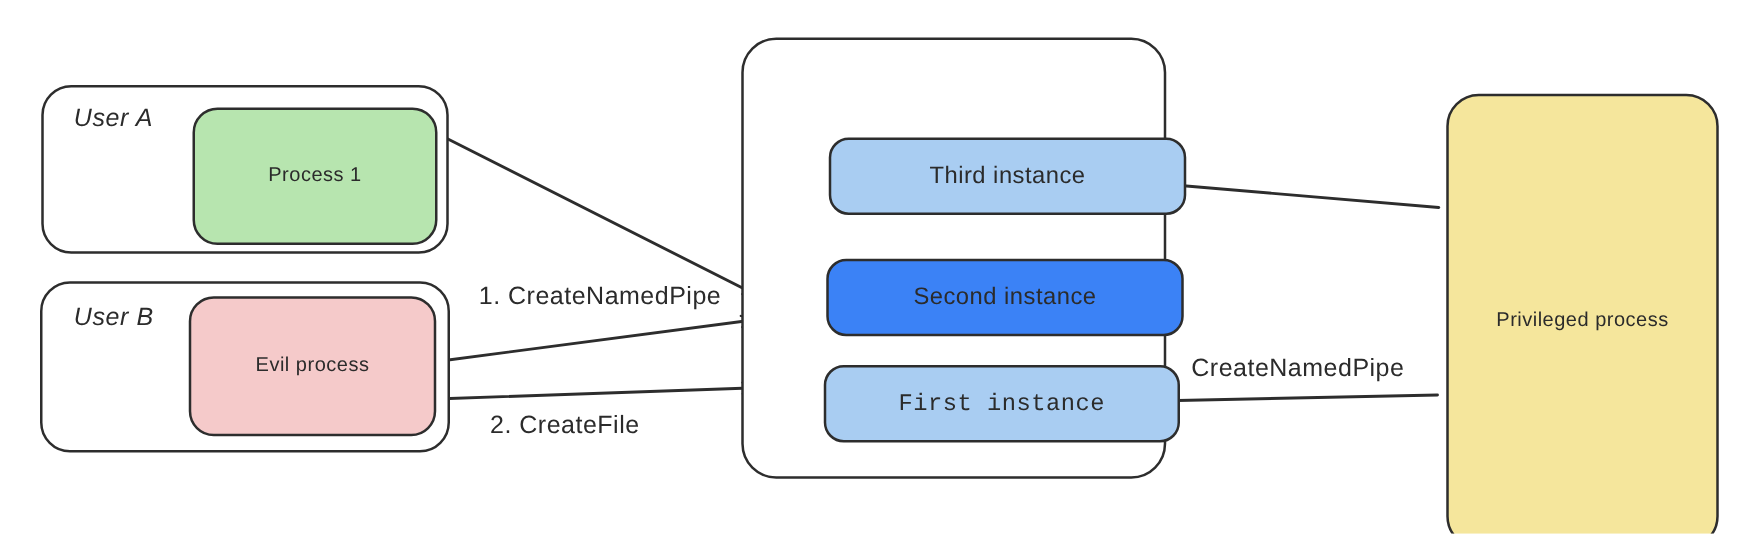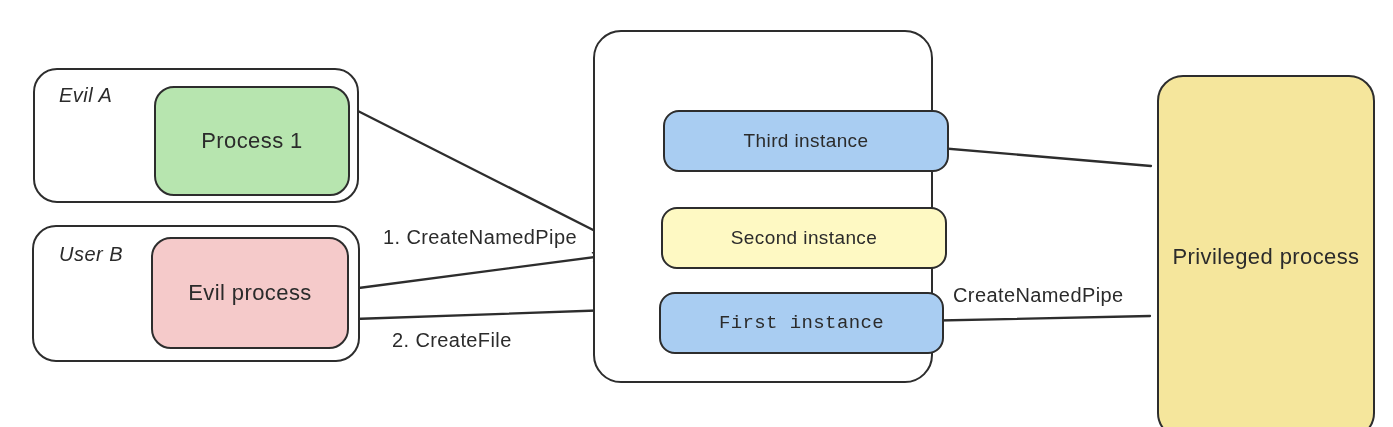--- a/index.html
+++ b/index.html
@@ -30,21 +30,21 @@
     background: #ffffff;
   }
   .outer-box {
     border-radius: 24px;
   }
   .node-box {
     border-radius: 20px;
     display: flex;
     align-items: center;
     justify-content: center;
-    font-size: 22px;
+    font-size: 16px;
     letter-spacing: 0.4px;
   }
   .instance-box {
     border-radius: 16px;
     display: flex;
     align-items: center;
     justify-content: center;
     font-size: 19px;
     letter-spacing: 0.4px;
     margin-left: 39px;
@@ -108,38 +108,38 @@
       </marker>
     </defs>
     <line x1="352" y1="108" x2="611" y2="239" stroke="#2d2d2d" stroke-width="2.3" stroke-linecap="round" marker-end="url(#sketch-arrowhead)"></line>
     <line x1="351" y1="289" x2="610" y2="255" stroke="#2d2d2d" stroke-width="2.3" stroke-linecap="round" marker-end="url(#sketch-arrowhead)"></line>
     <line x1="354" y1="319" x2="611" y2="310" stroke="#2d2d2d" stroke-width="2.3" stroke-linecap="round" marker-end="url(#sketch-arrowhead)"></line>
     <line x1="1151" y1="166" x2="916" y2="146" stroke="#2d2d2d" stroke-width="2.3" stroke-linecap="round" marker-end="url(#sketch-arrowhead)"></line>
     <line x1="1150" y1="316" x2="914" y2="321" stroke="#2d2d2d" stroke-width="2.3" stroke-linecap="round" marker-end="url(#sketch-arrowhead)"></line>
   </svg>
 
   <div class="box outer-box" id="user-a-box">
-    <span class="corner-label" id="user-a-label">Evil A</span>
+    <span class="corner-label" id="user-a-label">User A</span>
     <div class="box node-box" id="process-1-node" style="background-color: rgb(183, 229, 175);">
       <span>Process 1</span>
     </div>
   </div>
 
   <div class="box outer-box" id="user-b-box">
     <span class="corner-label" id="user-b-label">User B</span>
     <div class="box node-box" id="evil-process-node" style="background-color: rgb(245, 202, 202);">
       <span>Evil process</span>
     </div>
   </div>
 
   <div class="box outer-box" id="pipe-server-box">
     <div class="box instance-box" id="third-instance-node" style="background-color: rgb(169, 205, 242);">
       <span>Third instance</span>
     </div>
-    <div class="box instance-box" id="second-instance-node" style="background-color: #fef9c3;">
+    <div class="box instance-box" id="second-instance-node" style="background-color: #3b82f6;">
       <span>Second instance</span>
     </div>
     <div class="box instance-box" id="first-instance-node" style="background-color: rgb(169, 205, 242); font-family: Liberation Mono, monospace;">
       <span>First instance</span>
     </div>
   </div>
 
   <div class="box node-box" id="privileged-process-node" style="background-color: rgb(245, 230, 156);">
     <span>Privileged process</span>
   </div>

